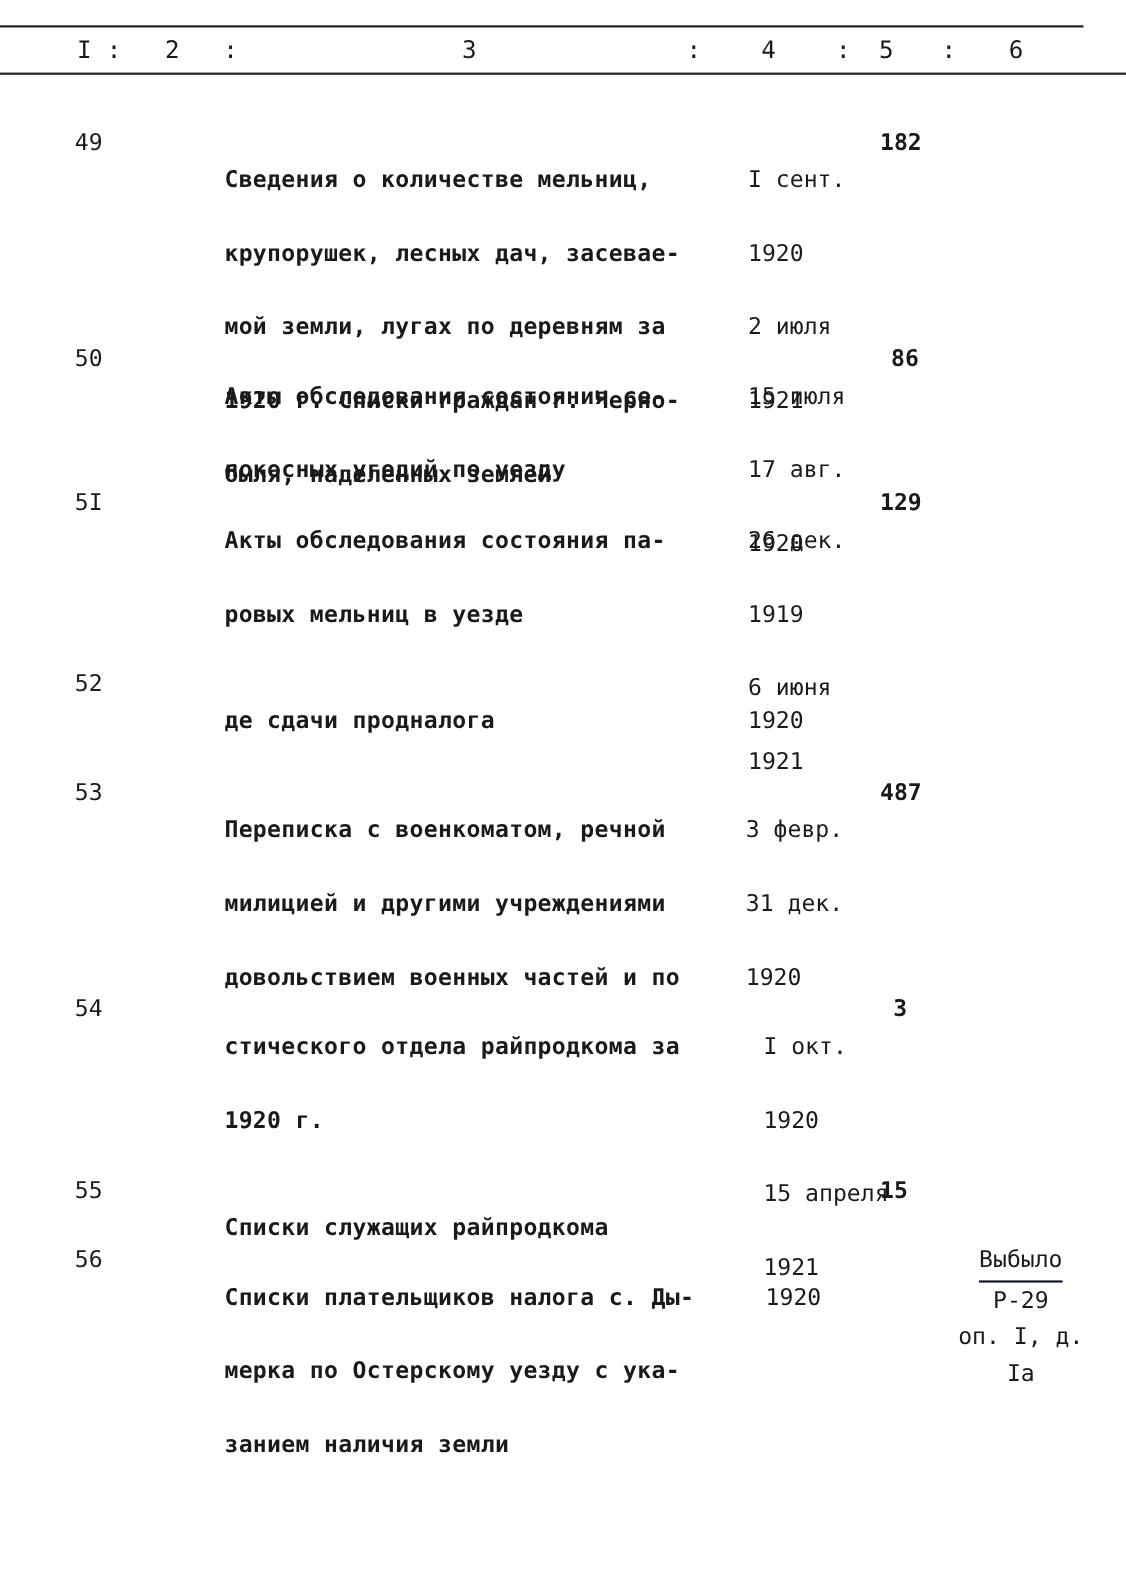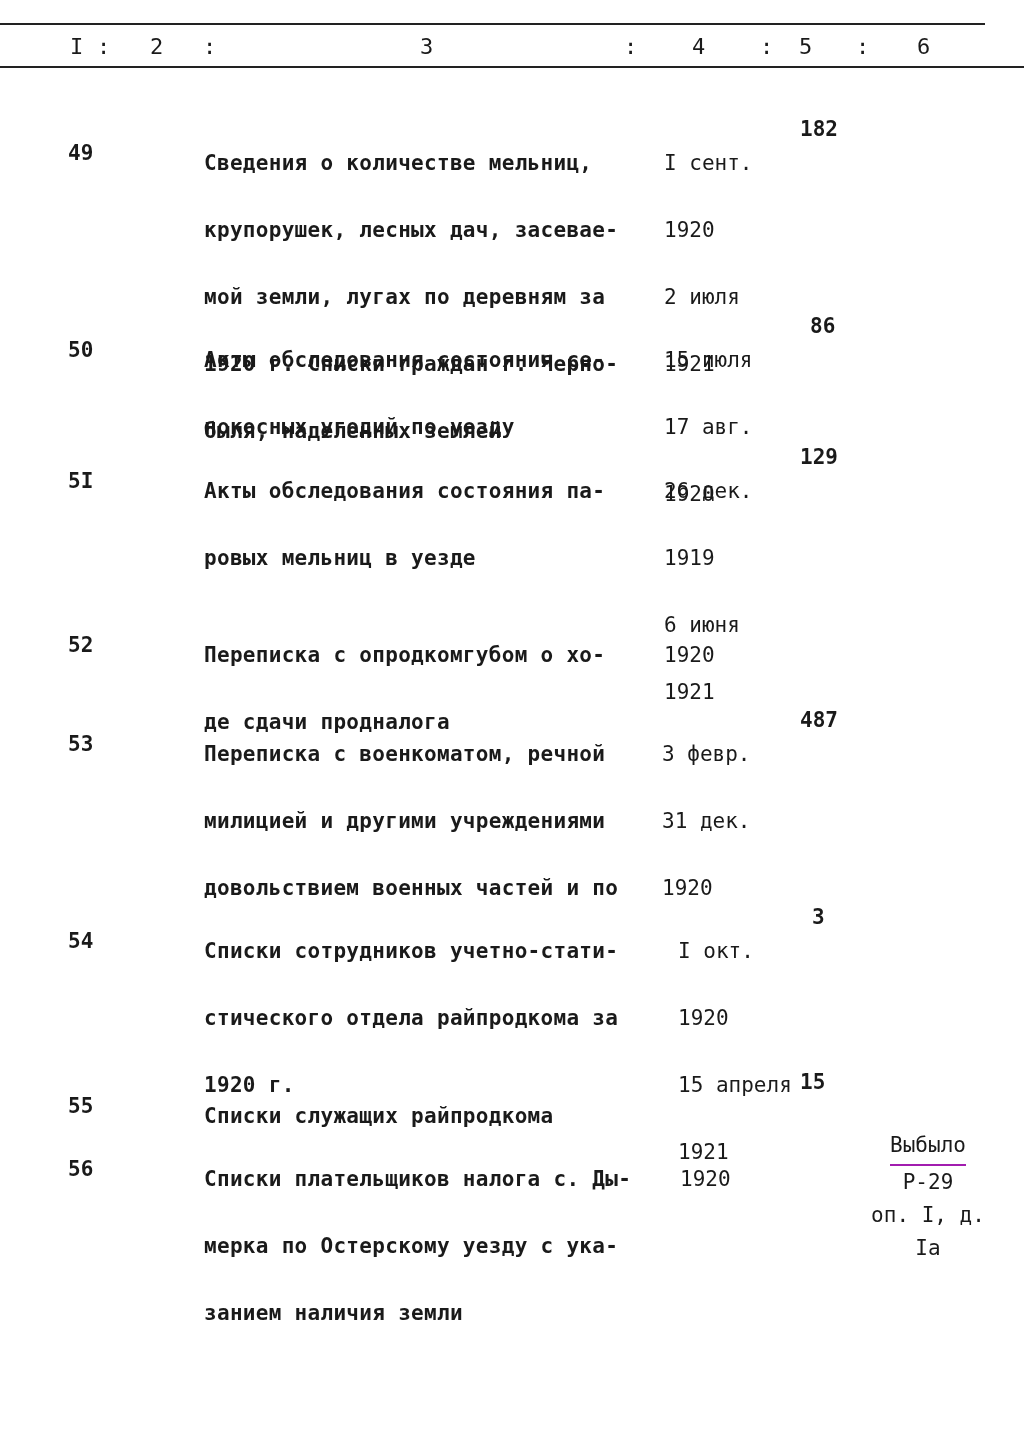--- a/index.html
+++ b/index.html
@@ -9,27 +9,27 @@
     position: relative;
     overflow: hidden;
     font-family: "DejaVu Sans Mono", "Liberation Mono", monospace;
     color: #1a1a1a;
   }
   .rule { position: absolute; height: 2px; background: #222; }
   .rule.top { left: 0; top: 23px; width: 985px; }
   .rule.bottom { left: 0; top: 66px; width: 1024px; }
   .hdr { position: absolute; top: 34px; font-size: 22px; line-height: 26px; }
   .entry { position: absolute; left: 0; width: 1024px; font-size: 21px; line-height: 33.5px; font-weight: bold; }
-  .num { position: absolute; left: 68px; top: 0; font-weight: bold; margin-top: 24px; }
+  .num { position: absolute; left: 68px; top: 0; font-weight: normal; }
   .title { position: absolute; left: 204px; top: 0; width: 450px; white-space: pre-line; letter-spacing: 0.3px; }
   .dates { position: absolute; left: 664px; top: 0; white-space: pre-line; font-weight: normal; }
-  .dates .d { display: block; }
+  .dates .d { display: block; margin-left: 16px; }
   .sheets { position: absolute; top: 0; font-weight: bold; }
   .note { position: absolute; left: 866px; top: 0; width: 124px; text-align: center; font-weight: normal; }
-  .note .u { display: inline-block; border-bottom: 2px solid #a21caf; padding-bottom: 2px; }
+  .note .u { display: inline-block; border-bottom: 2px solid #0f172a; padding-bottom: 2px; }
   .note div { line-height: 33px; }
 </style>
 </head>
 <body>
 
 <div class="rule top"></div>
 
 <span class="hdr" style="left:70px">I</span>
 <span class="hdr" style="left:97px">:</span>
 <span class="hdr" style="left:150px">2</span>
@@ -87,21 +87,20 @@
     <span class="d">1919</span>
     <span class="d">6 июня</span>
     <span class="d">1921</span>
   </div>
   <span class="sheets" style="left:800px">129</span>
 </div>
 
 <div class="entry" style="top:605px">
   <span class="num">52</span>
   <div class="title">
-    <div>Переписка с опродкомгубом о хо-</div>
     <div>де сдачи продналога</div>
   </div>
   <div class="dates">
     <span class="d">1920</span>
   </div>
 </div>
 
 <div class="entry" style="top:704px">
   <span class="num">53</span>
   <div class="title">
@@ -113,21 +112,20 @@
     <span class="d">3 февр.</span>
     <span class="d">31 дек.</span>
     <span class="d">1920</span>
   </div>
   <span class="sheets" style="left:800px">487</span>
 </div>
 
 <div class="entry" style="top:901px">
   <span class="num">54</span>
   <div class="title">
-    <div>Списки сотрудников учетно-стати-</div>
     <div>стического отдела райпродкома за</div>
     <div>1920 г.</div>
   </div>
   <div class="dates" style="left:678px">
     <span class="d">I окт.</span>
     <span class="d">1920</span>
     <span class="d">15 апреля</span>
     <span class="d">1921</span>
   </div>
   <span class="sheets" style="left:812px">3</span>

